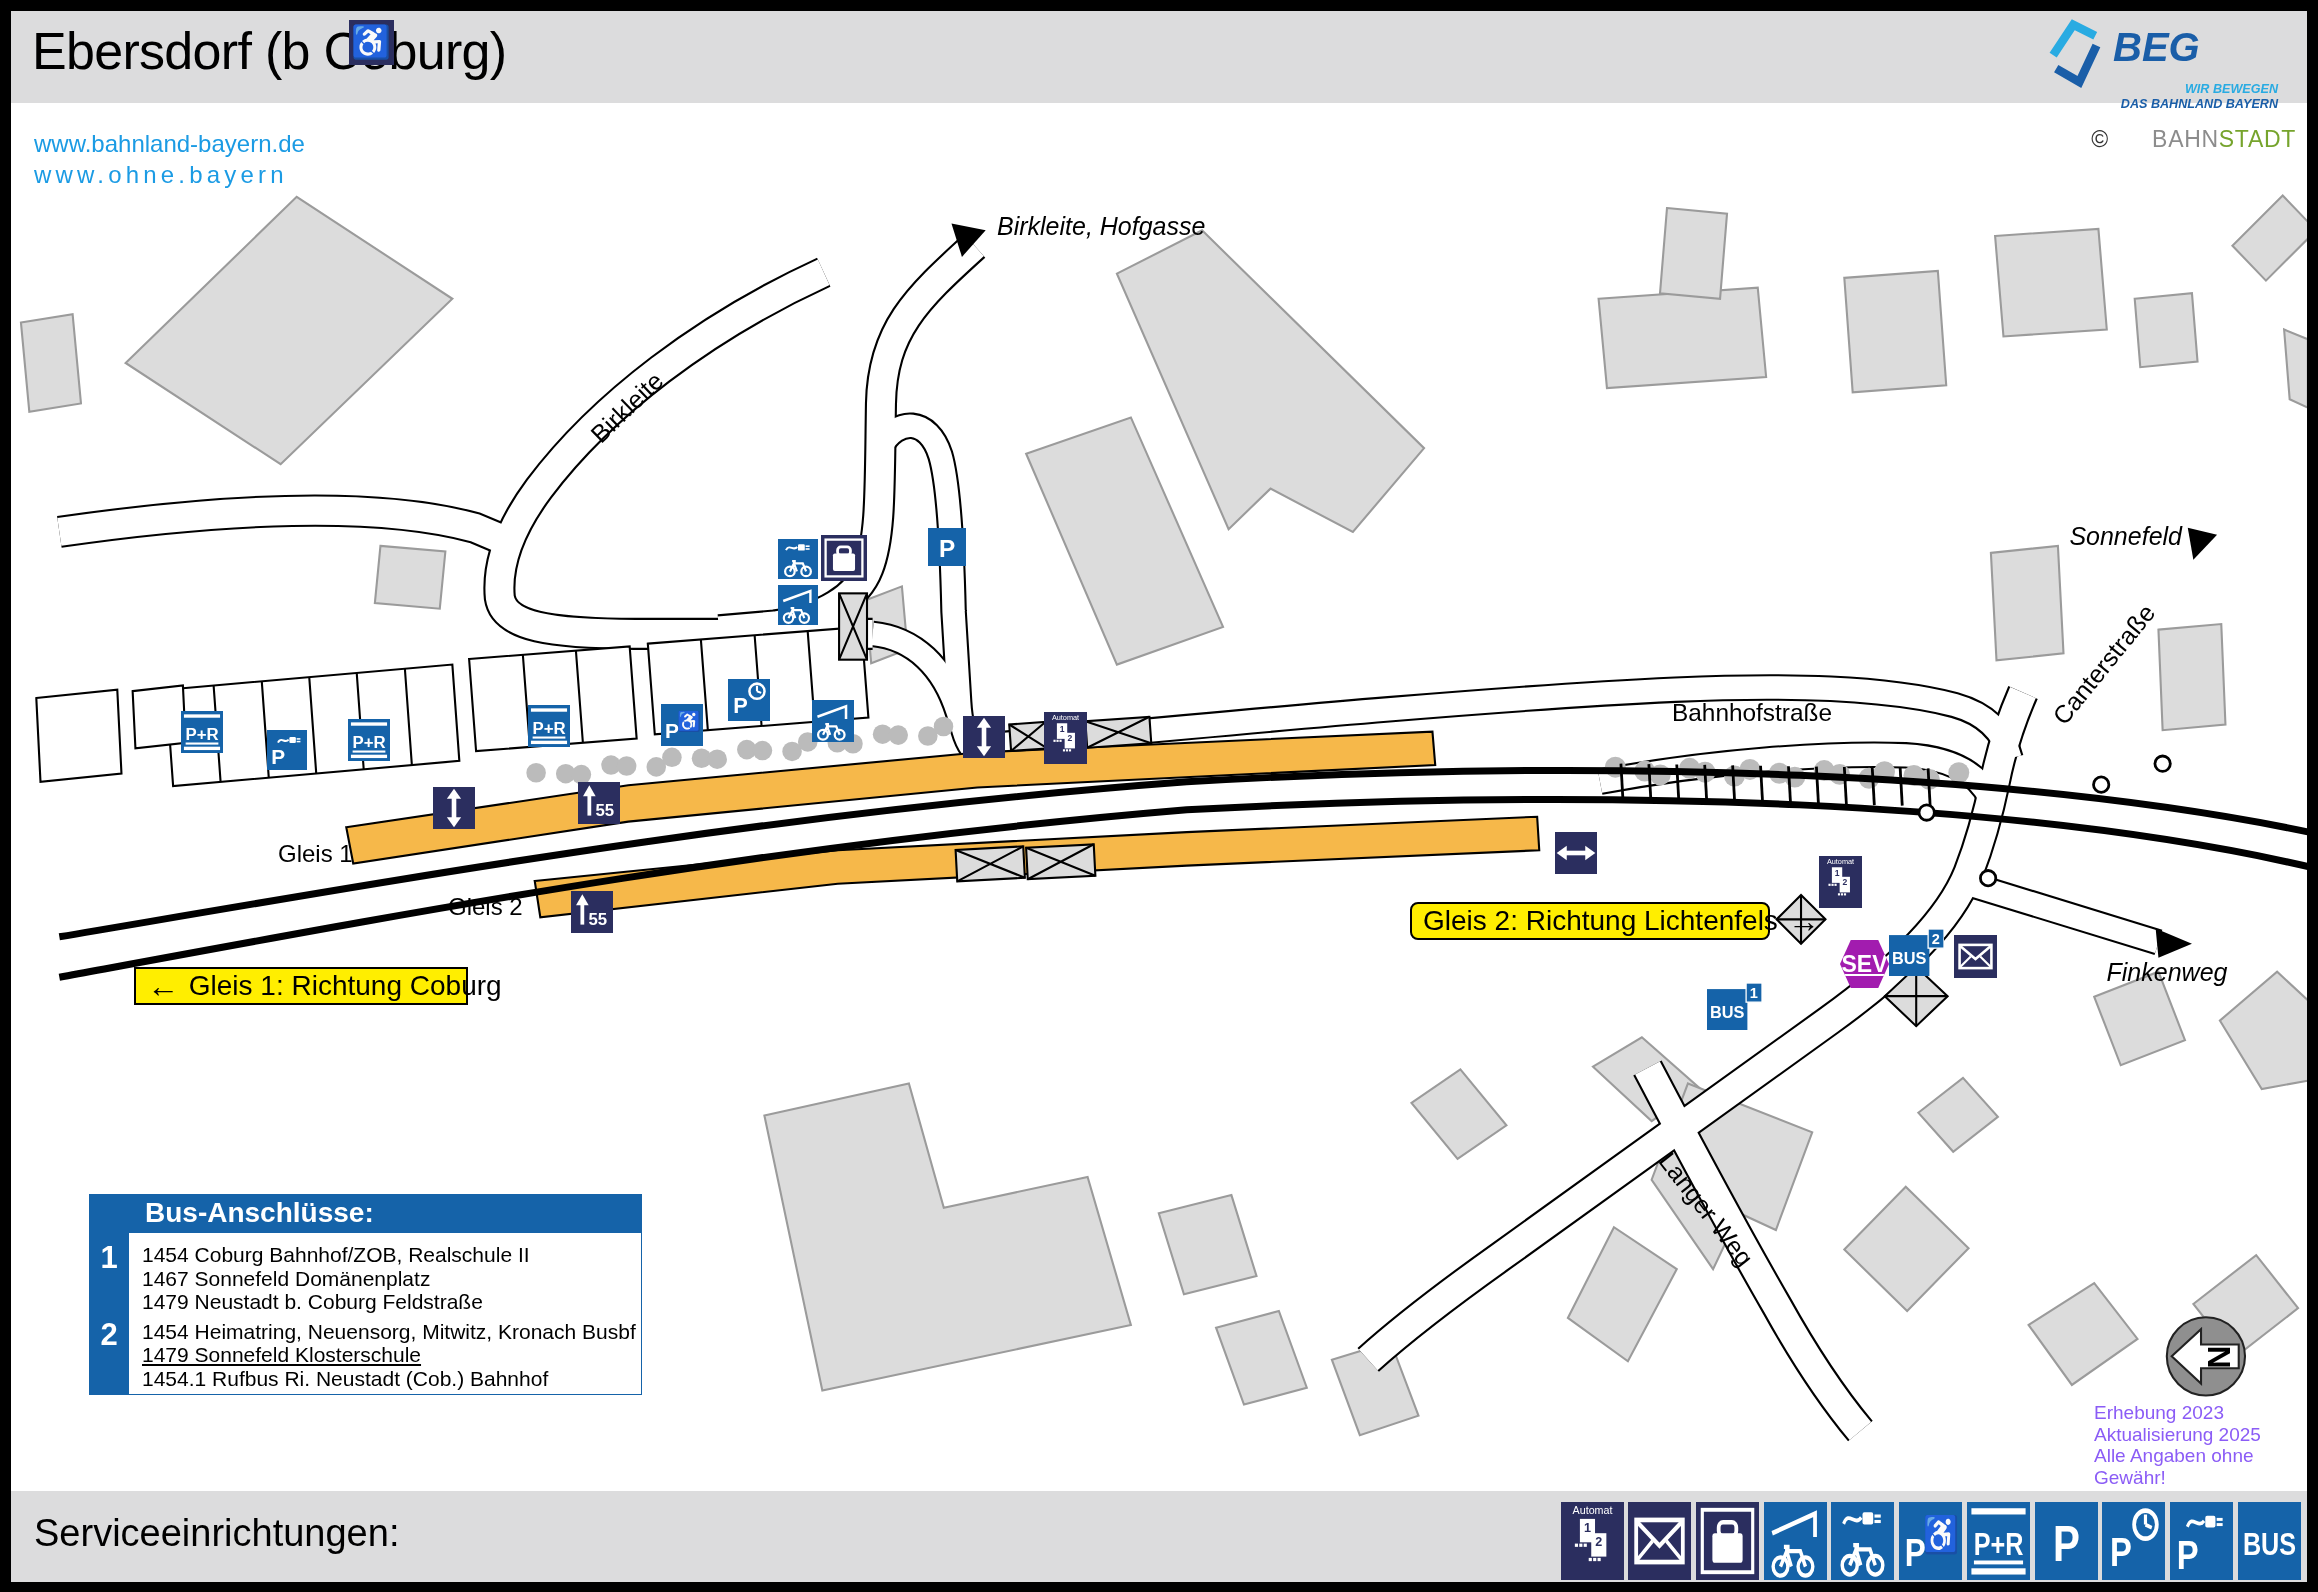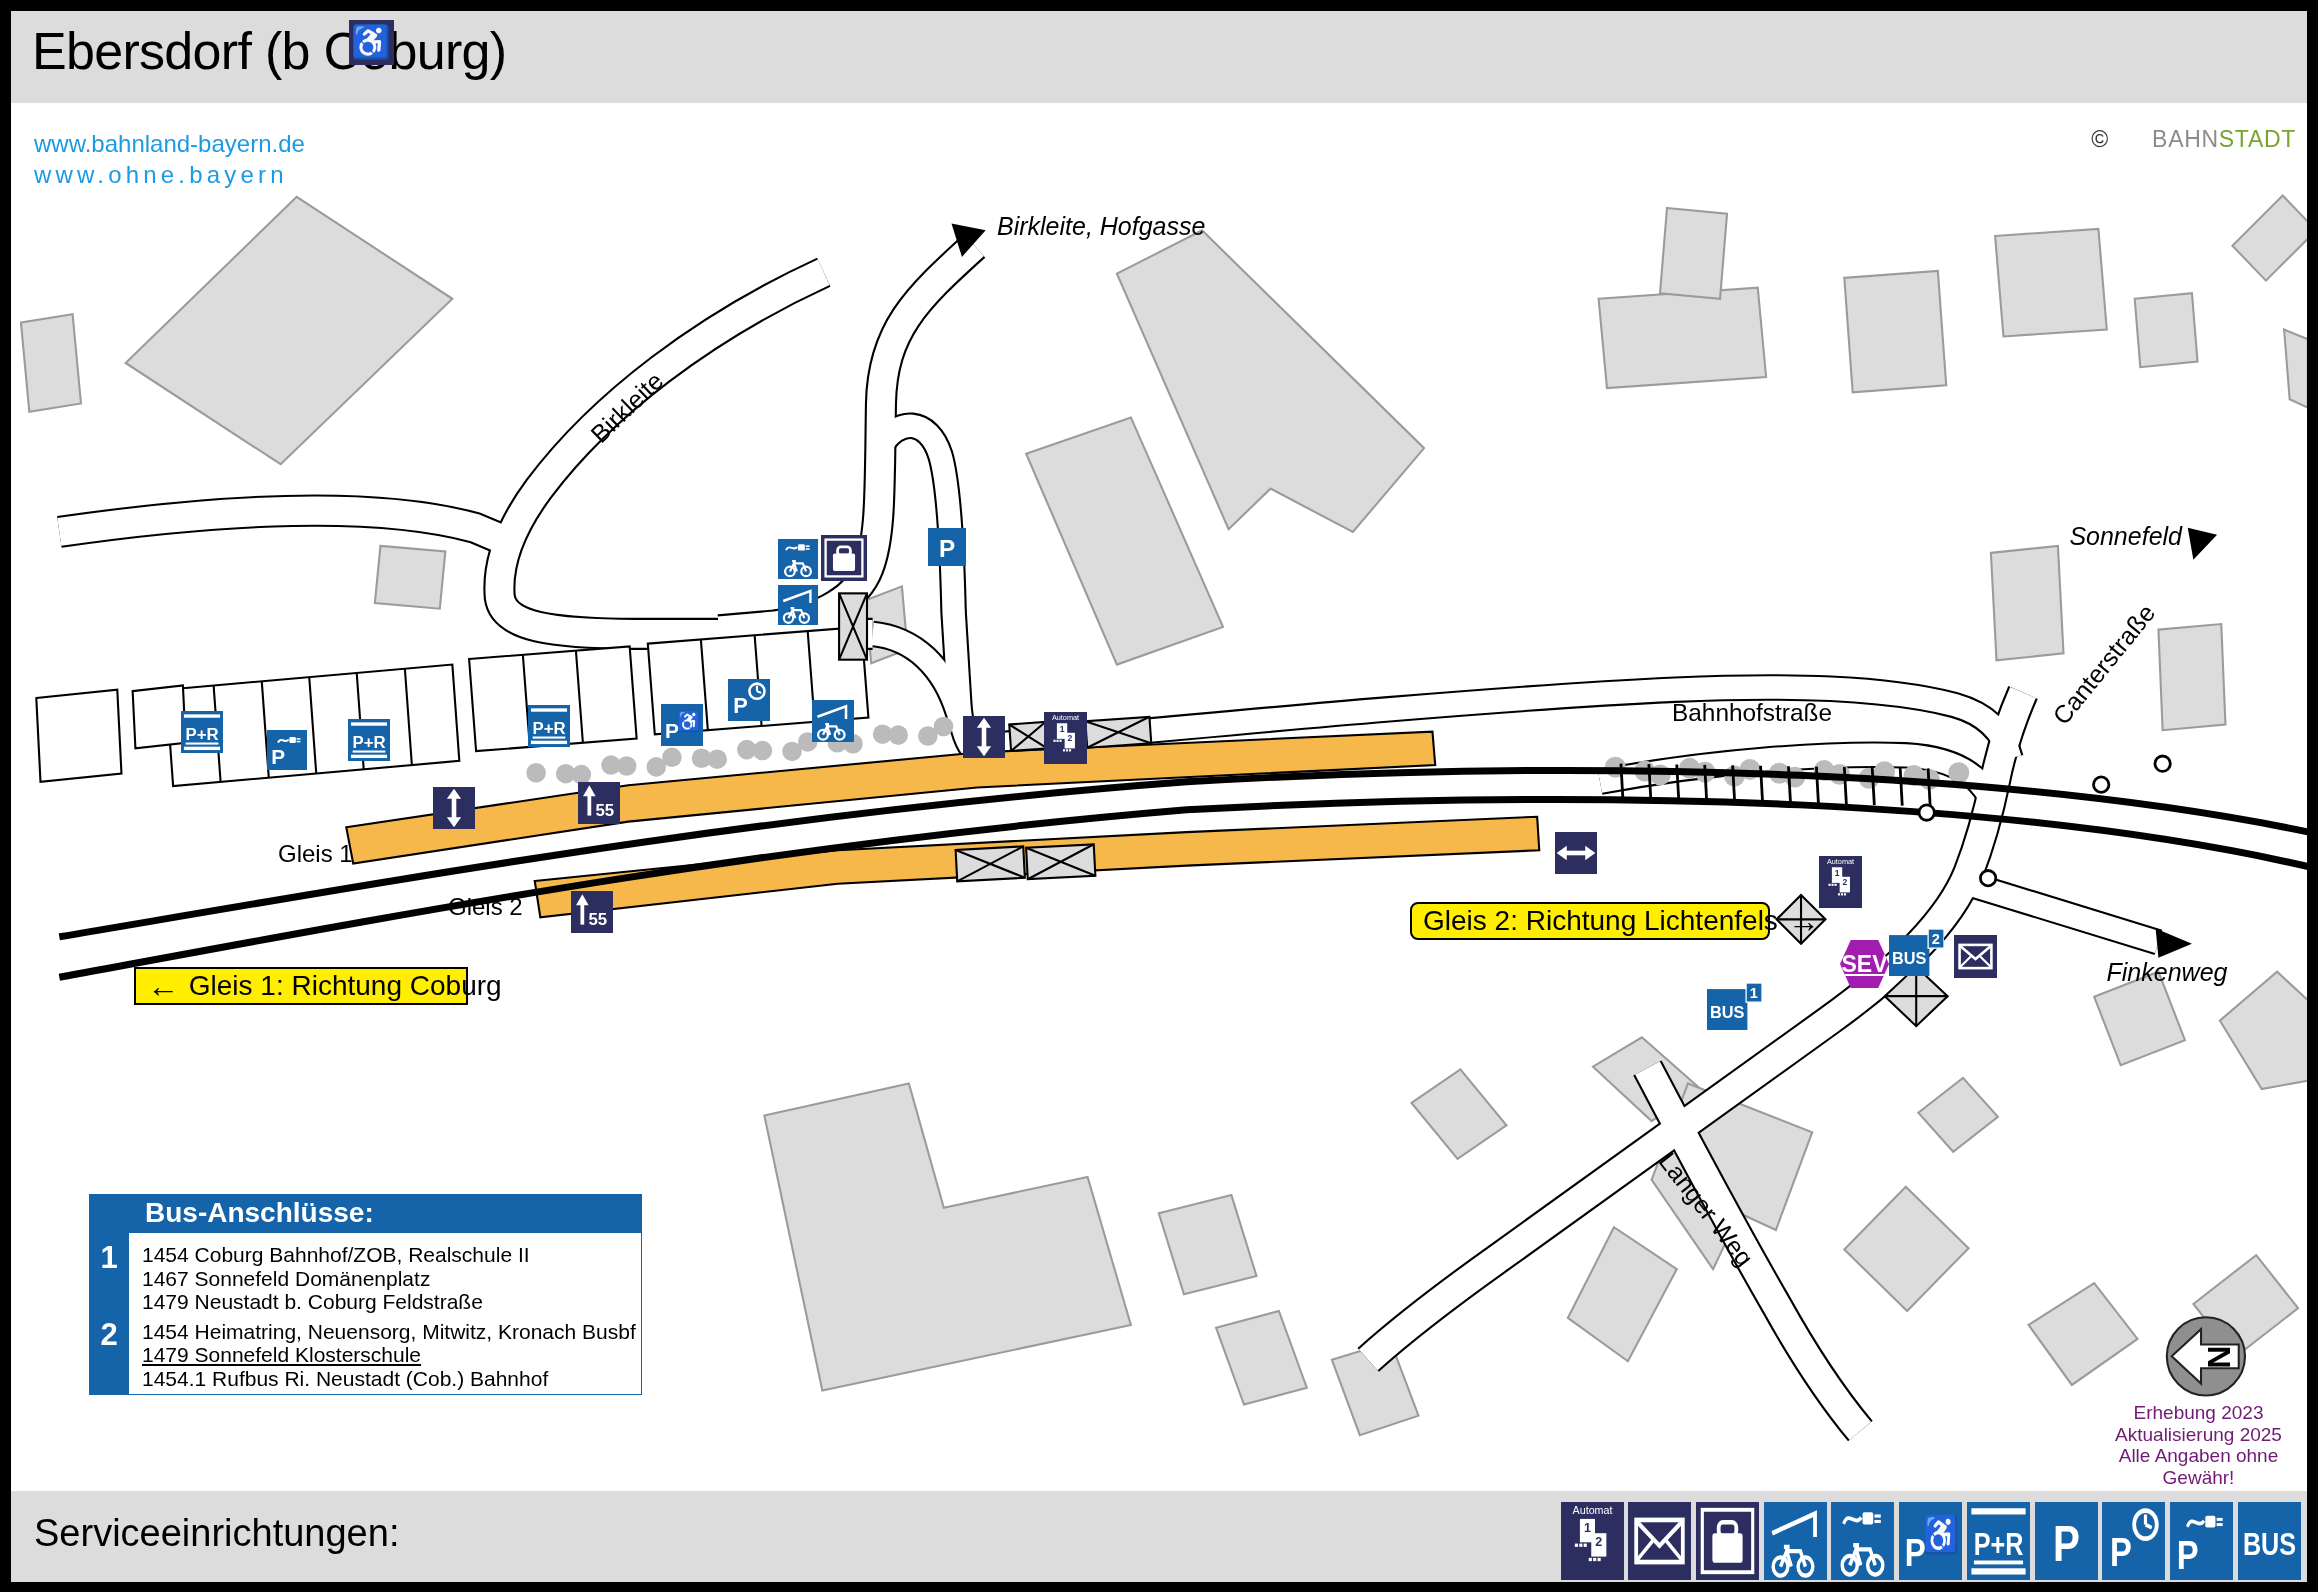--- a/index.html
+++ b/index.html
@@ -13,21 +13,21 @@
   svg text{font-family:"Liberation Sans",sans-serif;}
   .title{position:absolute;font-size:52px;color:#000;letter-spacing:-0.7px;}
   .links a{display:block;text-decoration:none;}
   .ic{position:absolute;}
   .ic svg{display:block;width:100%;height:100%;}
   .sev{display:flex;align-items:center;justify-content:center;color:#fff;font-weight:bold;font-size:23px;}
   .ysign{position:absolute;background:#ffee00;border:2.1px solid #000;height:38px;display:flex;align-items:center;font-size:28px;color:#000;white-space:nowrap;box-sizing:border-box;}
   .ysign .arr{font-weight:bold;font-size:32px;line-height:28px;}
   .legend-line{position:absolute;font-size:21px;color:#000;white-space:nowrap;}
   .legend-num{position:absolute;width:40px;text-align:center;color:#fff;font-weight:bold;font-size:31px;}
-  .note-line{font-size:19px;color:#701a75;line-height:21.6px;text-align:center;}
+  .note-line{font-size:19px;color:#8b5cf6;line-height:21.6px;text-align:left;}
 </style>
 </head>
 <body>
 
 <div class="page">
 
   <svg class="abs" style="left:0;top:0;width:2319px;height:1593px;" viewBox="0 0 3322 2282">
     <defs>
       <path id="rd1" d="M 1396,352 C 1312,428 1264,474 1262,578 C 1260,700 1262,768 1244,814 C 1228,856 1180,886 1110,896 L 1030,903"></path>
       <path id="rd9" d="M 1180,390 C 1010,468 862,580 772,700 C 726,762 712,812 716,856 C 722,898 790,908 910,908 L 1250,908"></path>
@@ -472,20 +472,29 @@
     <div class="note-line">Aktualisierung 2025</div>
     <div class="note-line">Alle Angaben ohne Gewähr!</div>
   </div>
 
   <div class="band" style="left:11px;top:11px;width:2296px;height:92px;"></div>
   <div class="title" style="left:32px;top:21px;">Ebersdorf (b Coburg)</div>
   <div class="abs" style="left:349px;top:19.5px;width:45px;height:45px;background:#2b2e5f;color:#fff;display:flex;align-items:center;justify-content:center;font-size:32px;">
     <span>♿</span>
   </div>
 
+  <div class="abs" style="left:2038px;top:14px;width:269px;height:89px;">
+    <svg style="position:absolute;left:5.6px;top:1.4px;width:61px;height:78px;" viewBox="0 0 100 120">
+      <path d="M15,62 L48,12 L84,30" stroke="#29abe2" fill="none" stroke-width="14"></path>
+      <path d="M86,46 L58,106 L20,84" stroke="#1a5ea8" fill="none" stroke-width="14"></path>
+    </svg>
+    <div class="abs" style="left:75px;top:11px;font-size:40px;font-weight:bold;font-style:italic;color:#1a5ea8;">BEG</div>
+    <div class="abs" style="left:0;top:68px;width:240px;text-align:right;font-size:12.6px;font-weight:bold;font-style:italic;color:#29abe2;">WIR BEWEGEN</div>
+    <div class="abs" style="left:0;top:83px;width:240px;text-align:right;font-size:12.6px;font-weight:bold;font-style:italic;color:#1a5ea8;">DAS BAHNLAND BAYERN</div>
+  </div>
 
   <div class="abs" style="left:2087px;top:126px;width:209px;text-align:right;font-size:23px;letter-spacing:0.7px;">
     <span style="color:#333;">©</span>
     <span style="color:#8c8c8c;margin-left:36px;">BAHN</span><span style="color:#76a42d;">STADT</span>
   </div>
 
   <div class="abs links" style="left:34px;top:128px;">
     <a href="#" style="color:#1b9be4;font-size:24px;line-height:31px;">www.bahnland-bayern.de</a>
     <a href="#" style="color:#1b9be4;font-size:24px;line-height:31px;letter-spacing:4.2px;">www.ohne.bayern</a>
   </div>

